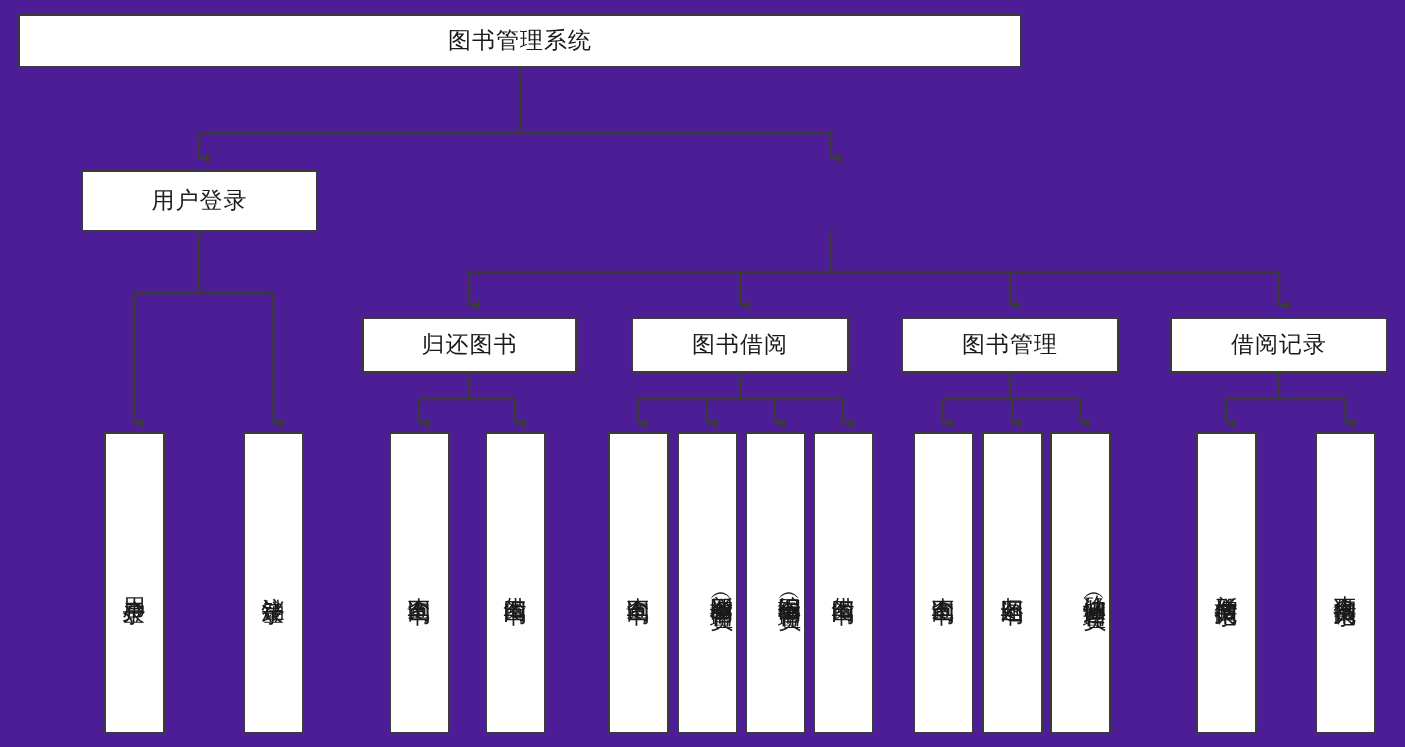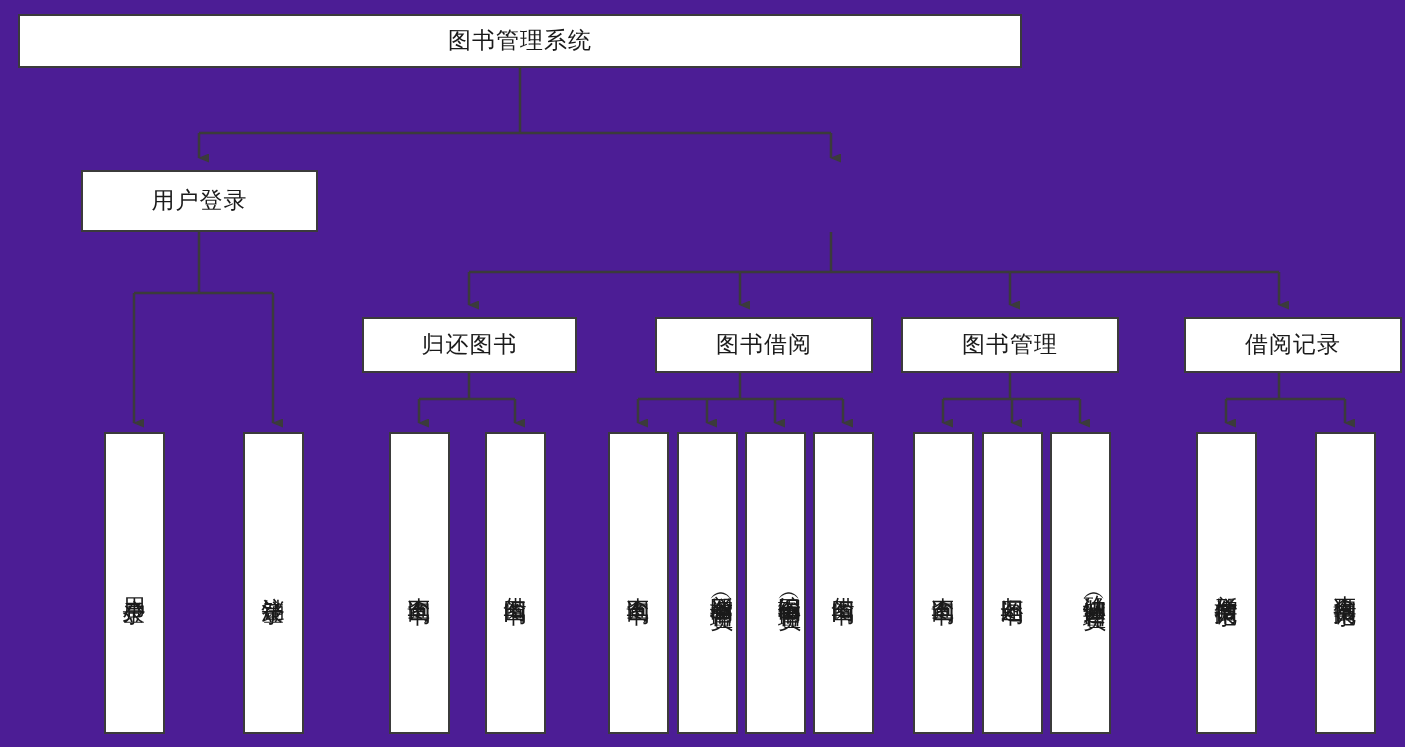--- a/index.html
+++ b/index.html
@@ -123,23 +123,23 @@
       <path d="M1226,399 L1226,423" marker-end="url(#arrow)"></path>
       <path d="M1345,399 L1345,423" marker-end="url(#arrow)"></path>
     </g>
   </svg>
 
   <div class="node node-h node-root" style="left:18px; top:14px; width:1004px; height:54px;">图书管理系统</div>
 
   <div class="node node-h" style="left:81px; top:170px; width:237px; height:62px;">用户登录</div>
 
   <div class="node node-h" style="left:362px; top:317px; width:215px; height:56px;">归还图书</div>
-  <div class="node node-h" style="left:631px; top:317px; width:218px; height:56px;margin-left:24px;">图书借阅</div>
+  <div class="node node-h" style="left:631px; top:317px; width:218px; height:56px;">图书借阅</div>
   <div class="node node-h" style="left:901px; top:317px; width:218px; height:56px;">图书管理</div>
-  <div class="node node-h" style="left:1170px; top:317px; width:218px; height:56px;margin-left:14px;">借阅记录</div>
+  <div class="node node-h" style="left:1170px; top:317px; width:218px; height:56px;">借阅记录</div>
 
   <div class="node node-v mid" style="left:104px; top:432px; width:61px; height:302px;">用户登录</div>
   <div class="node node-v mid" style="left:243px; top:432px; width:61px; height:302px;">注销登录</div>
 
   <div class="node node-v mid" style="left:389px; top:432px; width:61px; height:302px;">查询图书</div>
   <div class="node node-v mid" style="left:485px; top:432px; width:61px; height:302px;">借阅图书</div>
 
   <div class="node node-v mid" style="left:608px; top:432px; width:61px; height:302px;">查询图书</div>
   <div class="node node-v" style="left:677px; top:432px; width:61px; height:302px;">新增图书（管理员）</div>
   <div class="node node-v" style="left:745px; top:432px; width:61px; height:302px;">编辑图书（管理员）</div>

